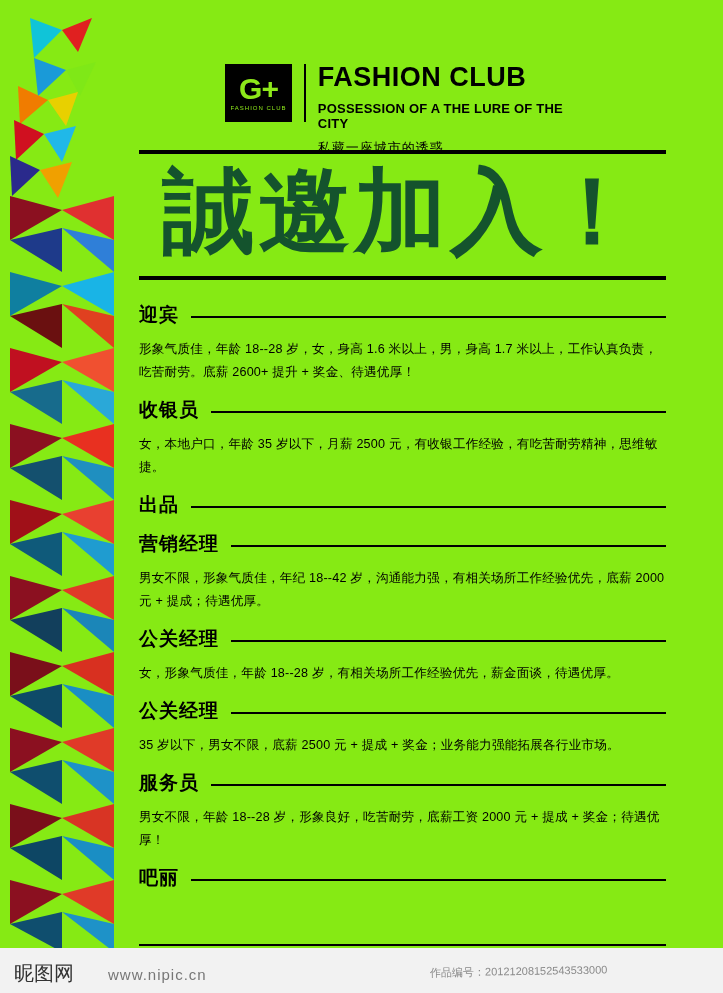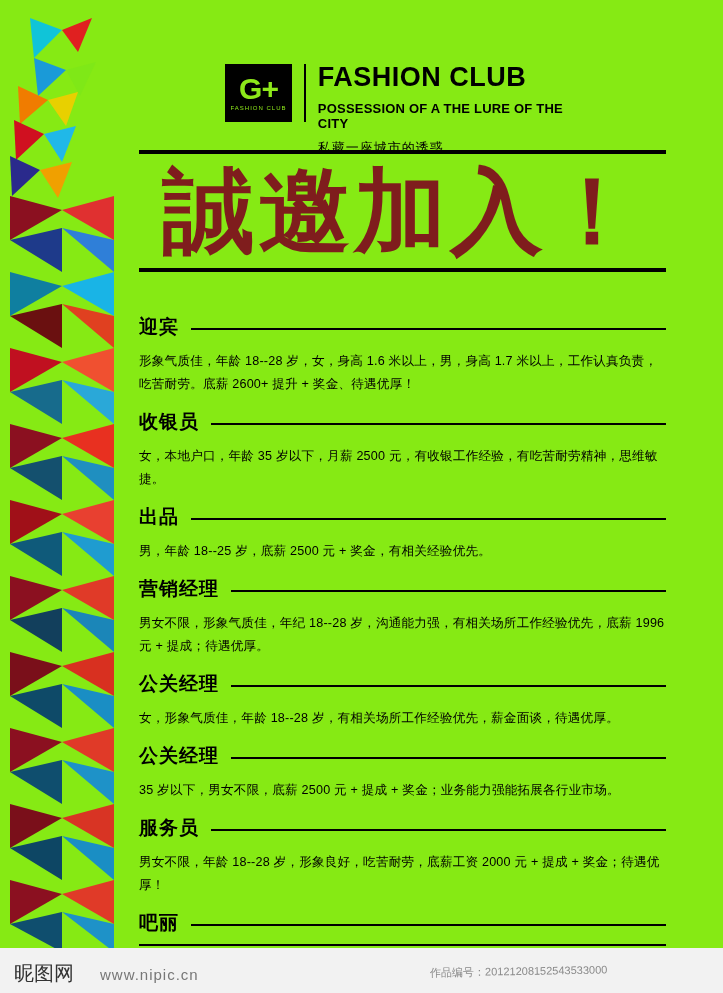--- a/index.html
+++ b/index.html
@@ -38,27 +38,27 @@
   .brand-cn{font-size:13px;color:#000;margin-top:8px;letter-spacing:1px;}
 
   
   .title-wrap{
     position:absolute;left:139px;top:150px;width:527px;
   }
   .rule{height:4px;background:#000;width:100%;}
   .rule.bottom{height:4px;margin-top:0;}
   .title{
     font-family:"DejaVu Sans","Liberation Sans",sans-serif;
-    font-size:92px;font-weight:bold;color:#7f1d1d;
+    font-size:92px;font-weight:bold;color:#14532d;
     text-align:center;line-height:108px;letter-spacing:4px;
-    padding:4px 0 2px 0;
-  }
-
-  
-  .jobs{position:absolute;left:139px;top:314px;width:527px;}
+    padding:4px 0 10px 0;
+  }
+
+  
+  .jobs{position:absolute;left:139px;top:302px;width:527px;}
   .job{margin-bottom:13px;}
   .job-head{display:flex;align-items:center;}
   .job-title{
     font-size:19px;font-weight:bold;color:#000;white-space:nowrap;
     letter-spacing:1px;
   }
   .job-line{flex:1;height:2px;background:#000;margin-left:12px;margin-top:3px;}
   .job-body{
     font-size:12.6px;color:#000000;line-height:23px;margin-top:10px;letter-spacing:.2px;
   }
@@ -73,21 +73,21 @@
 
   
   .wm-bar{
     position:absolute;left:0;bottom:0;width:723px;height:45px;background:#f2f2f2;
   }
   .wm-logo{
     position:absolute;left:14px;bottom:6px;font-size:20px;font-weight:normal;color:#333;
     font-family:"DejaVu Sans","Liberation Sans",sans-serif;
   }
   .wm-url{
-    position:absolute;left:100px;bottom:10px;font-size:15px;color:#777;letter-spacing:1px;
+    position:absolute;left:108px;bottom:10px;font-size:15px;color:#777;letter-spacing:1px;
   }
   .wm-diag{
     position:absolute;left:430px;bottom:14px;font-size:11px;color:#8a8a8a;
     transform:rotate(-1deg);
   }
 </style>
 </head>
 <body>
 
 <div class="poster">
@@ -196,29 +196,28 @@
         <div class="job-line"></div>
       </div>
       <div class="job-body">女，本地户口，年龄 35 岁以下，月薪 2500 元，有收银工作经验，有吃苦耐劳精神，思维敏捷。</div>
     </div>
 
     <div class="job">
       <div class="job-head">
         <div class="job-title">出品</div>
         <div class="job-line"></div>
       </div>
-      <div class="job-body">男，年龄 18--25 岁，底薪 2500 元 + 奖金，有相关经验优先。</div>
     </div>
 
     <div class="job">
       <div class="job-head">
         <div class="job-title">营销经理</div>
         <div class="job-line"></div>
       </div>
-      <div class="job-body">男女不限，形象气质佳，年纪 18--28 岁，沟通能力强，有相关场所工作经验优先，底薪 1996 元 + 提成；待遇优厚。</div>
+      <div class="job-body">男女不限，形象气质佳，年纪 18--42 岁，沟通能力强，有相关场所工作经验优先，底薪 2000 元 + 提成；待遇优厚。</div>
     </div>
 
     <div class="job">
       <div class="job-head">
         <div class="job-title">公关经理</div>
         <div class="job-line"></div>
       </div>
       <div class="job-body">女，形象气质佳，年龄 18--28 岁，有相关场所工作经验优先，薪金面谈，待遇优厚。</div>
     </div>
 

